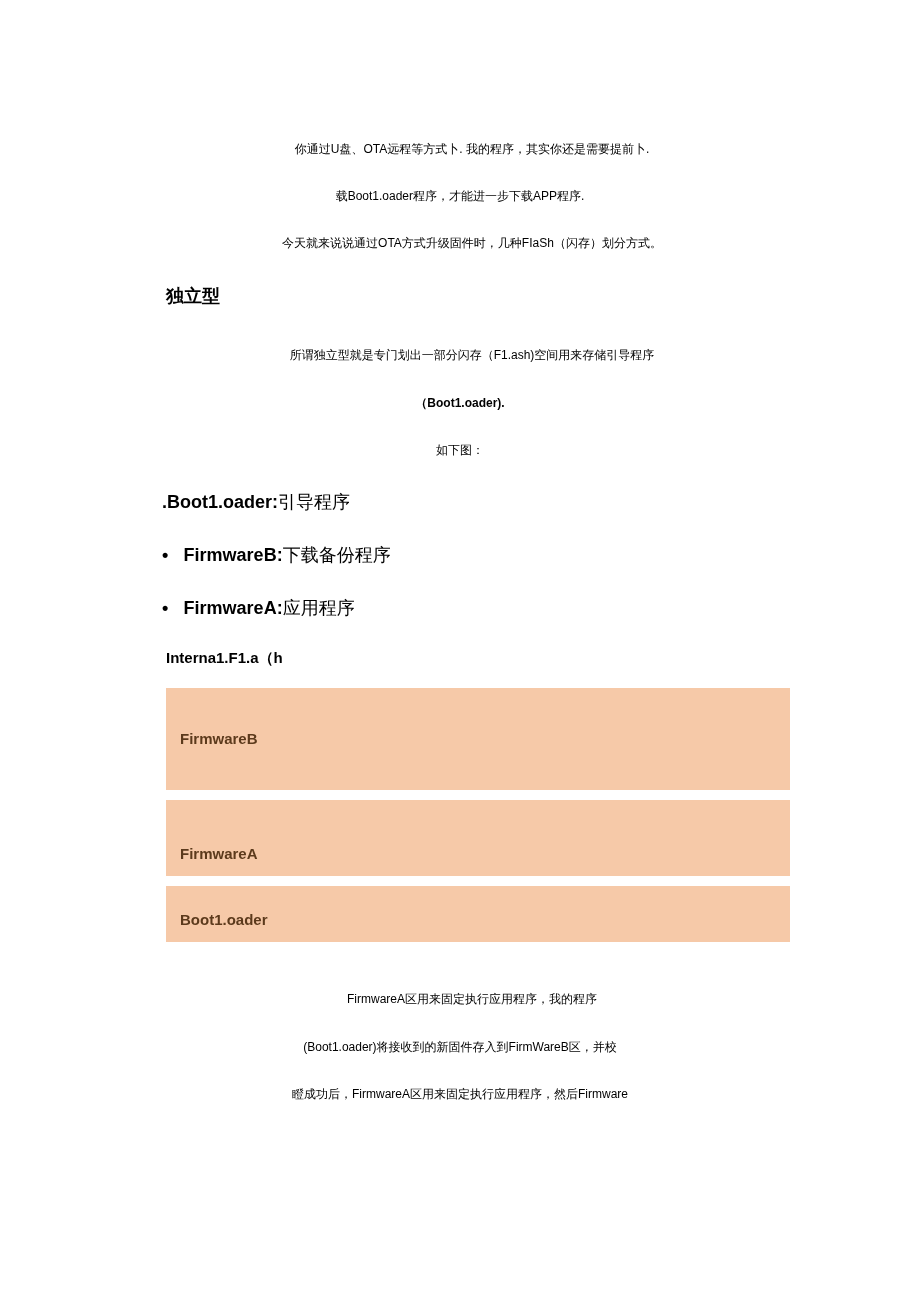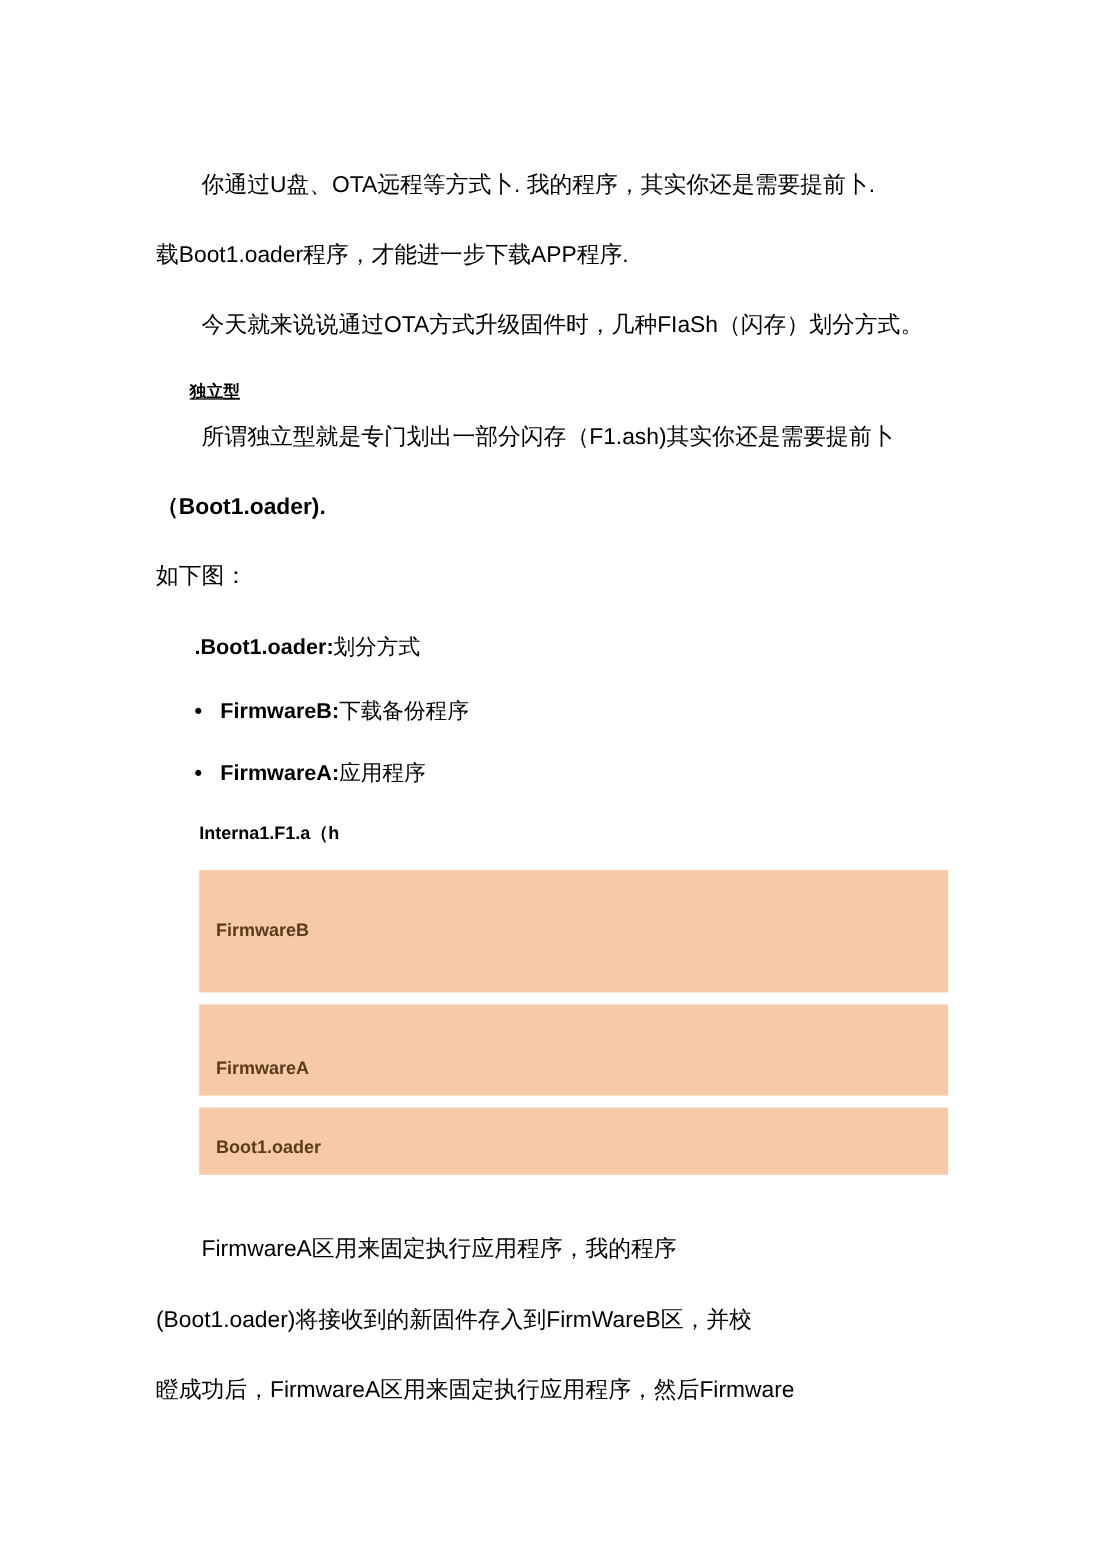--- a/index.html
+++ b/index.html
@@ -9,39 +9,39 @@
     }
     body {
       width: 920px;
       background: #ffffff;
       font-family: "Microsoft YaHei", "PingFang SC", sans-serif;
       color: #000000;
       padding: 140px 130px 80px 130px;
       line-height: 1.6;
     }
     .para {
-      font-size: 19px;
+      font-size: 12px;
       margin-bottom: 28px;
+      text-align: center;
     }
     .indent-first {
       text-indent: 2em;
     }
     .no-indent {
       text-indent: 0;
     }
     .bold {
       font-weight: bold;
       margin-top: 16px;
     }
     .heading-under {
       font-weight: bold;
-      text-decoration: underline;
       margin-left: 2em;
-      margin-bottom: 12px;
-      font-size: 14px;
+      margin-bottom: 36px;
+      font-size: 18px;
     }
     .list-area {
       margin-left: 2em;
       margin-bottom: 20px;
     }
     .list-item {
       font-size: 18px;
       margin-bottom: 24px;
     }
     .dot {
@@ -99,33 +99,33 @@
 
 <p class="para indent-first">
   <span>今天就来说说通过OTA方式升级固件时，几种FIaSh（闪存）划分方式。</span>
 </p>
 
 <p class="heading-under">
   <span>独立型</span>
 </p>
 
 <p class="para indent-first">
-  <span>所谓独立型就是专门划出一部分闪存（F1.ash)其实你还是需要提前卜</span>
+  <span>所谓独立型就是专门划出一部分闪存（F1.ash)空间用来存储引导程序</span>
 </p>
 <p class="para no-indent bold">
   <span>（Boot1.oader).</span>
 </p>
 
 <p class="para no-indent">
   <span>如下图：</span>
 </p>
 
 <div class="list-area">
   <p class="list-item">
-    <span class="bold">.Boot1.oader:</span><span>划分方式</span>
+    <span class="bold">.Boot1.oader:</span><span>引导程序</span>
   </p>
   <p class="list-item">
     <span class="dot">•</span><span class="bold">FirmwareB:</span><span>下载备份程序</span>
   </p>
   <p class="list-item">
     <span class="dot">•</span><span class="bold">FirmwareA:</span><span>应用程序</span>
   </p>
 </div>
 
 <div class="diagram-label">

